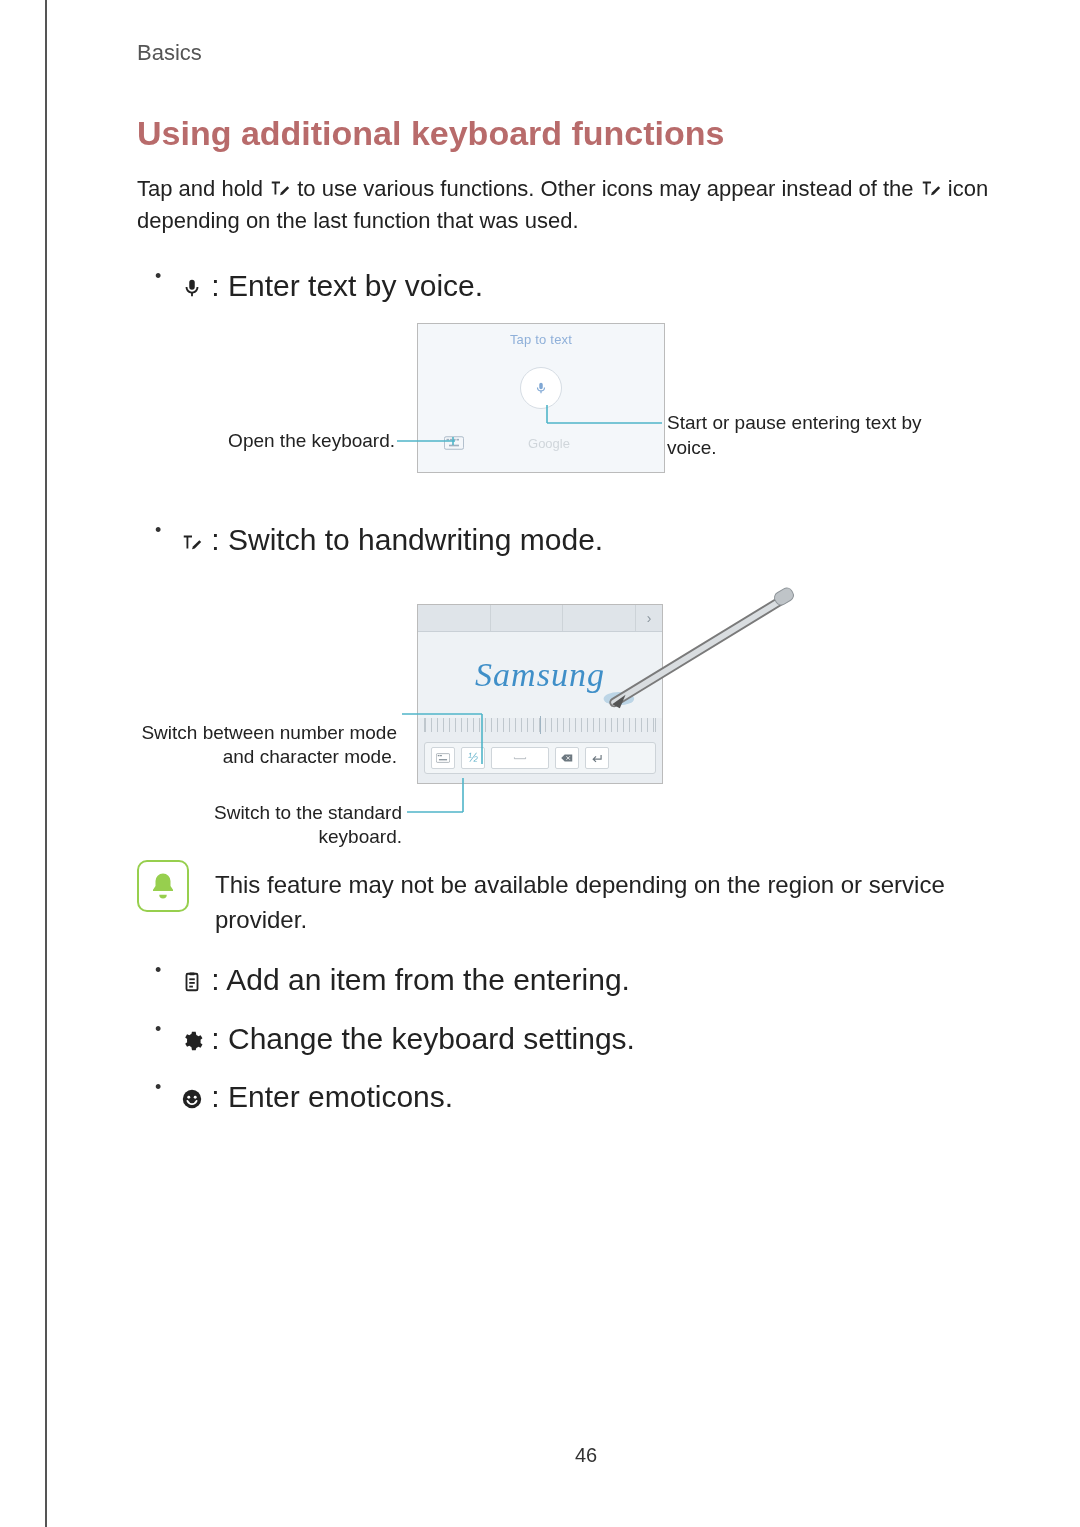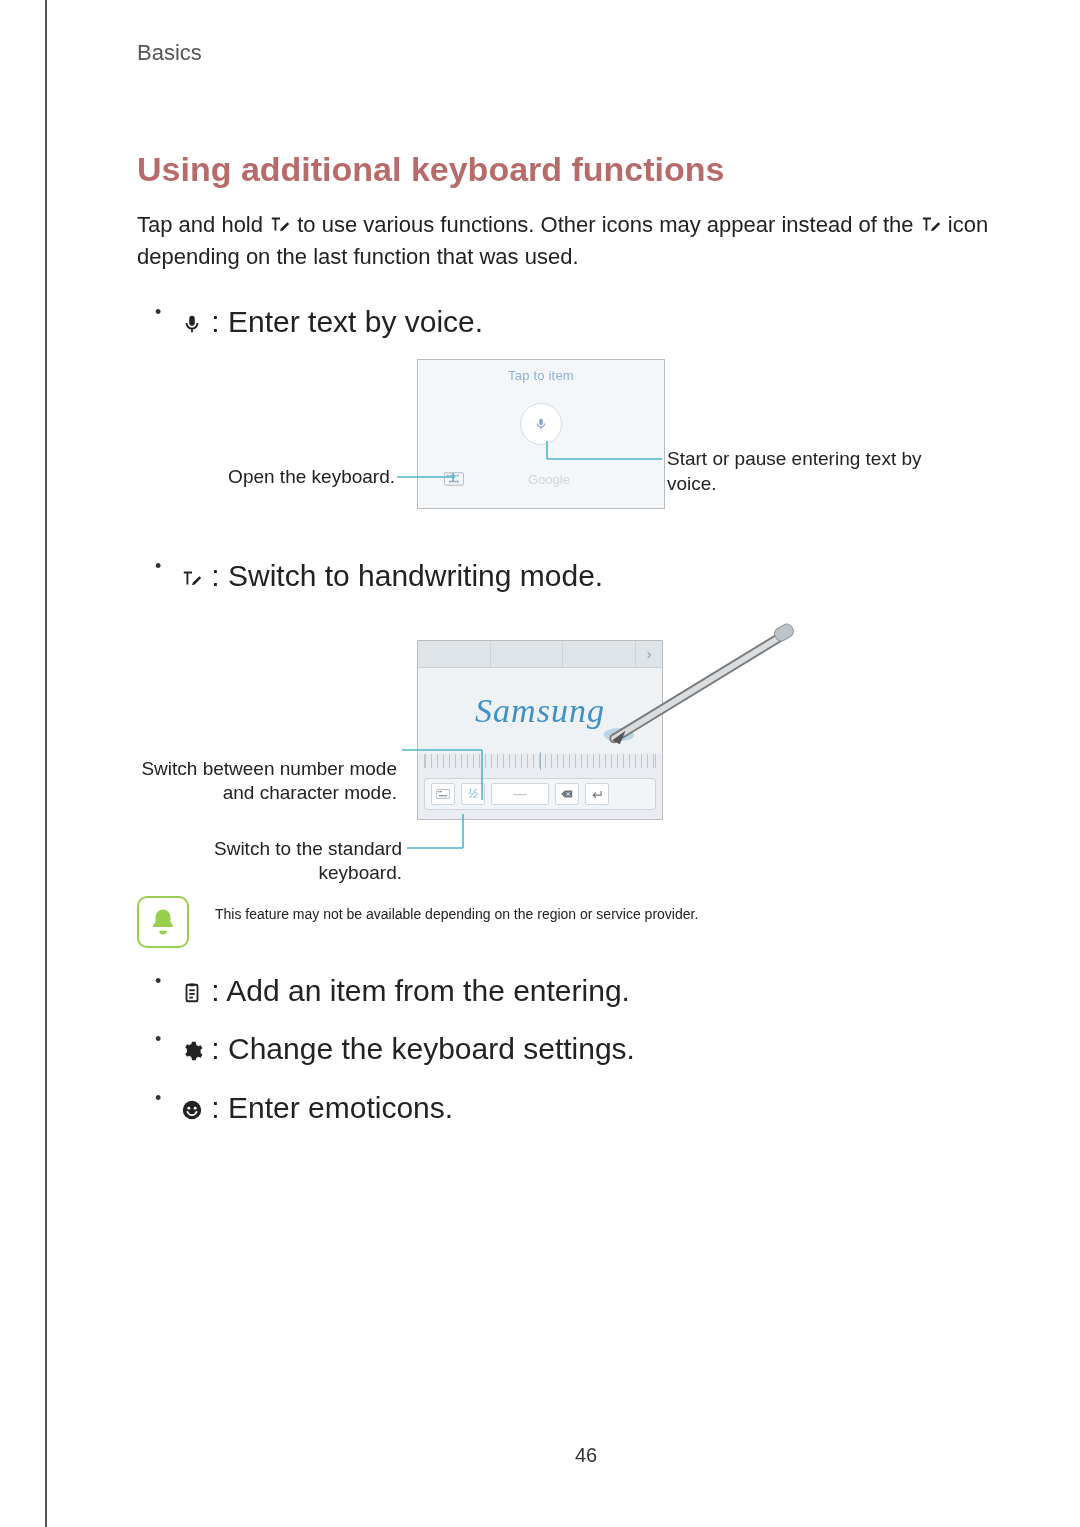--- a/index.html
+++ b/index.html
@@ -15,21 +15,21 @@
     width: 1080px;
     height: 1527px;
     box-sizing: border-box;
     padding: 40px 90px 0 90px;
     border-left: 2px solid #555;
     margin-left: 45px;
   }
   .section-header {
     font-size: 22px;
     color: #555;
-    margin-bottom: 84px;
+    margin-bottom: 48px;
   }
   h2.title {
     font-size: 34px;
     font-weight: 700;
     color: #b86b6b;
     margin: 0 0 20px 0;
   }
   p.body {
     font-size: 22px;
     line-height: 1.45;
@@ -228,21 +228,21 @@
     height: 48px;
     border: 2px solid #97cf4e;
     border-radius: 10px;
     display: flex;
     align-items: center;
     justify-content: center;
     flex-shrink: 0;
   }
   .note-icon svg { width: 30px; height: 30px; }
   .note-text {
-    font-size: 14px;
+    font-size: 24px;
     line-height: 1.45;
     padding-top: 8px;
   }
 
   .page-number {
     position: absolute;
     bottom: 60px;
     left: 0; right: 0;
     text-align: center;
     font-size: 20px;
@@ -282,21 +282,21 @@
         <svg viewBox="0 0 24 24">
             <path fill="#222" d="M12 14a3 3 0 0 0 3-3V6a3 3 0 0 0-6 0v5a3 3 0 0 0 3 3zm5-3a5 5 0 0 1-10 0H5a7 7 0 0 0 6 6.9V21h2v-3.1A7 7 0 0 0 19 11h-2z"></path>
           </svg>
       </span>
       <span>: Enter text by voice.</span>
     </li>
   </ul>
 
   <div class="figure1">
     <div class="voice-panel">
-      <div class="tap-to-speak">Tap to item</div>
+      <div class="tap-to-speak">Tap to text</div>
       <div class="mic-circle">
         <svg viewBox="0 0 24 24">
             <path fill="#7fa7d4" d="M12 14a3 3 0 0 0 3-3V6a3 3 0 0 0-6 0v5a3 3 0 0 0 3 3zm5-3a5 5 0 0 1-10 0H5a7 7 0 0 0 6 6.9V21h2v-3.1A7 7 0 0 0 19 11h-2z"></path>
           </svg>
       </div>
       <div class="bottom-row">
         <div class="kbd-icon">
           <svg viewBox="0 0 24 16">
               <rect x="0.5" y="0.5" width="23" height="15" rx="2" fill="none" stroke="#9fb0bf"></rect>
               <rect x="3" y="3" width="3" height="2" fill="#9fb0bf"></rect>

